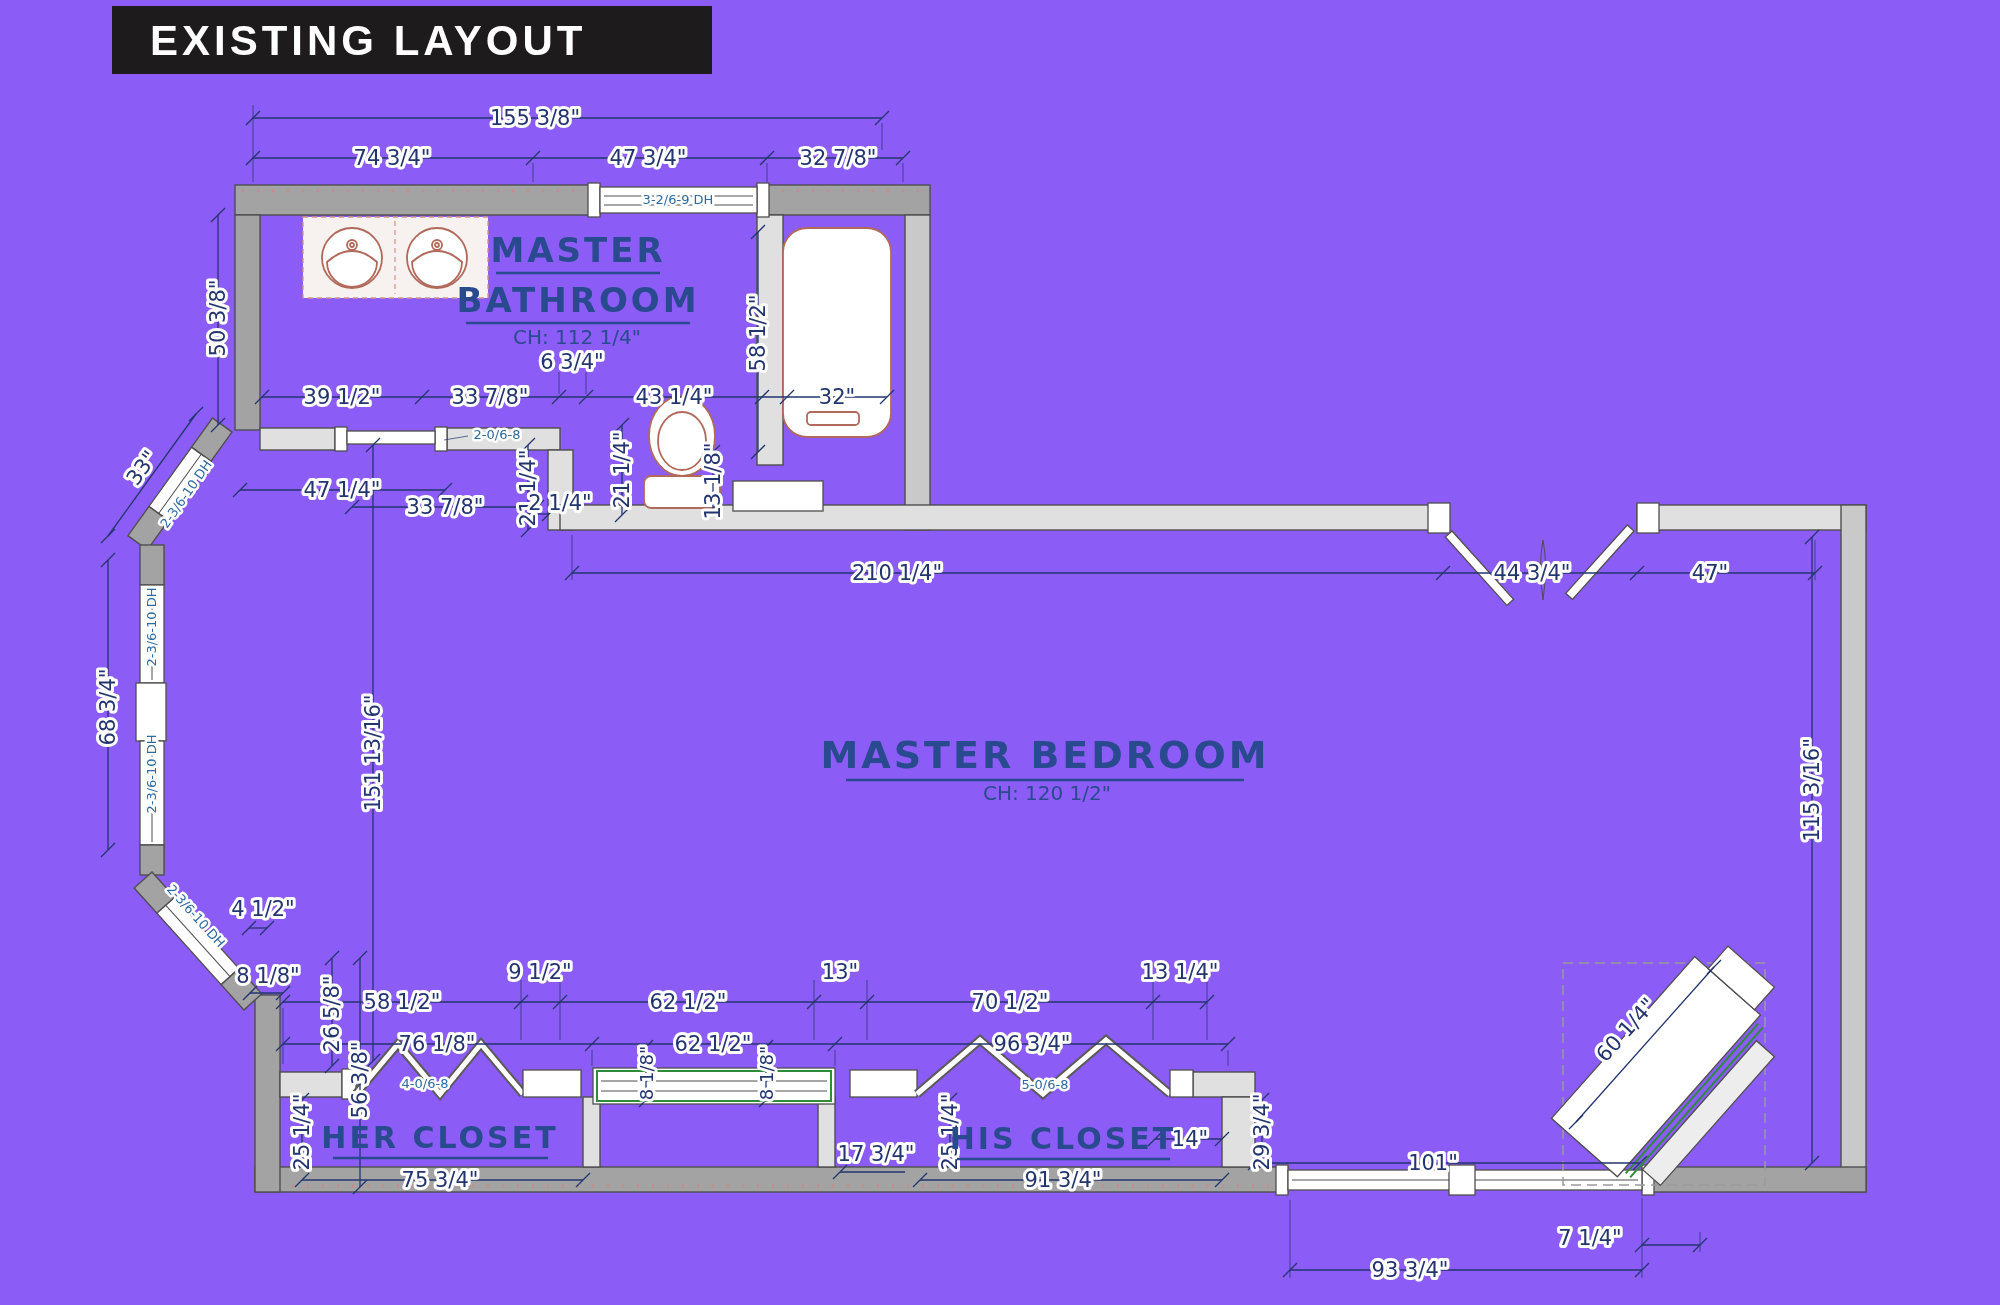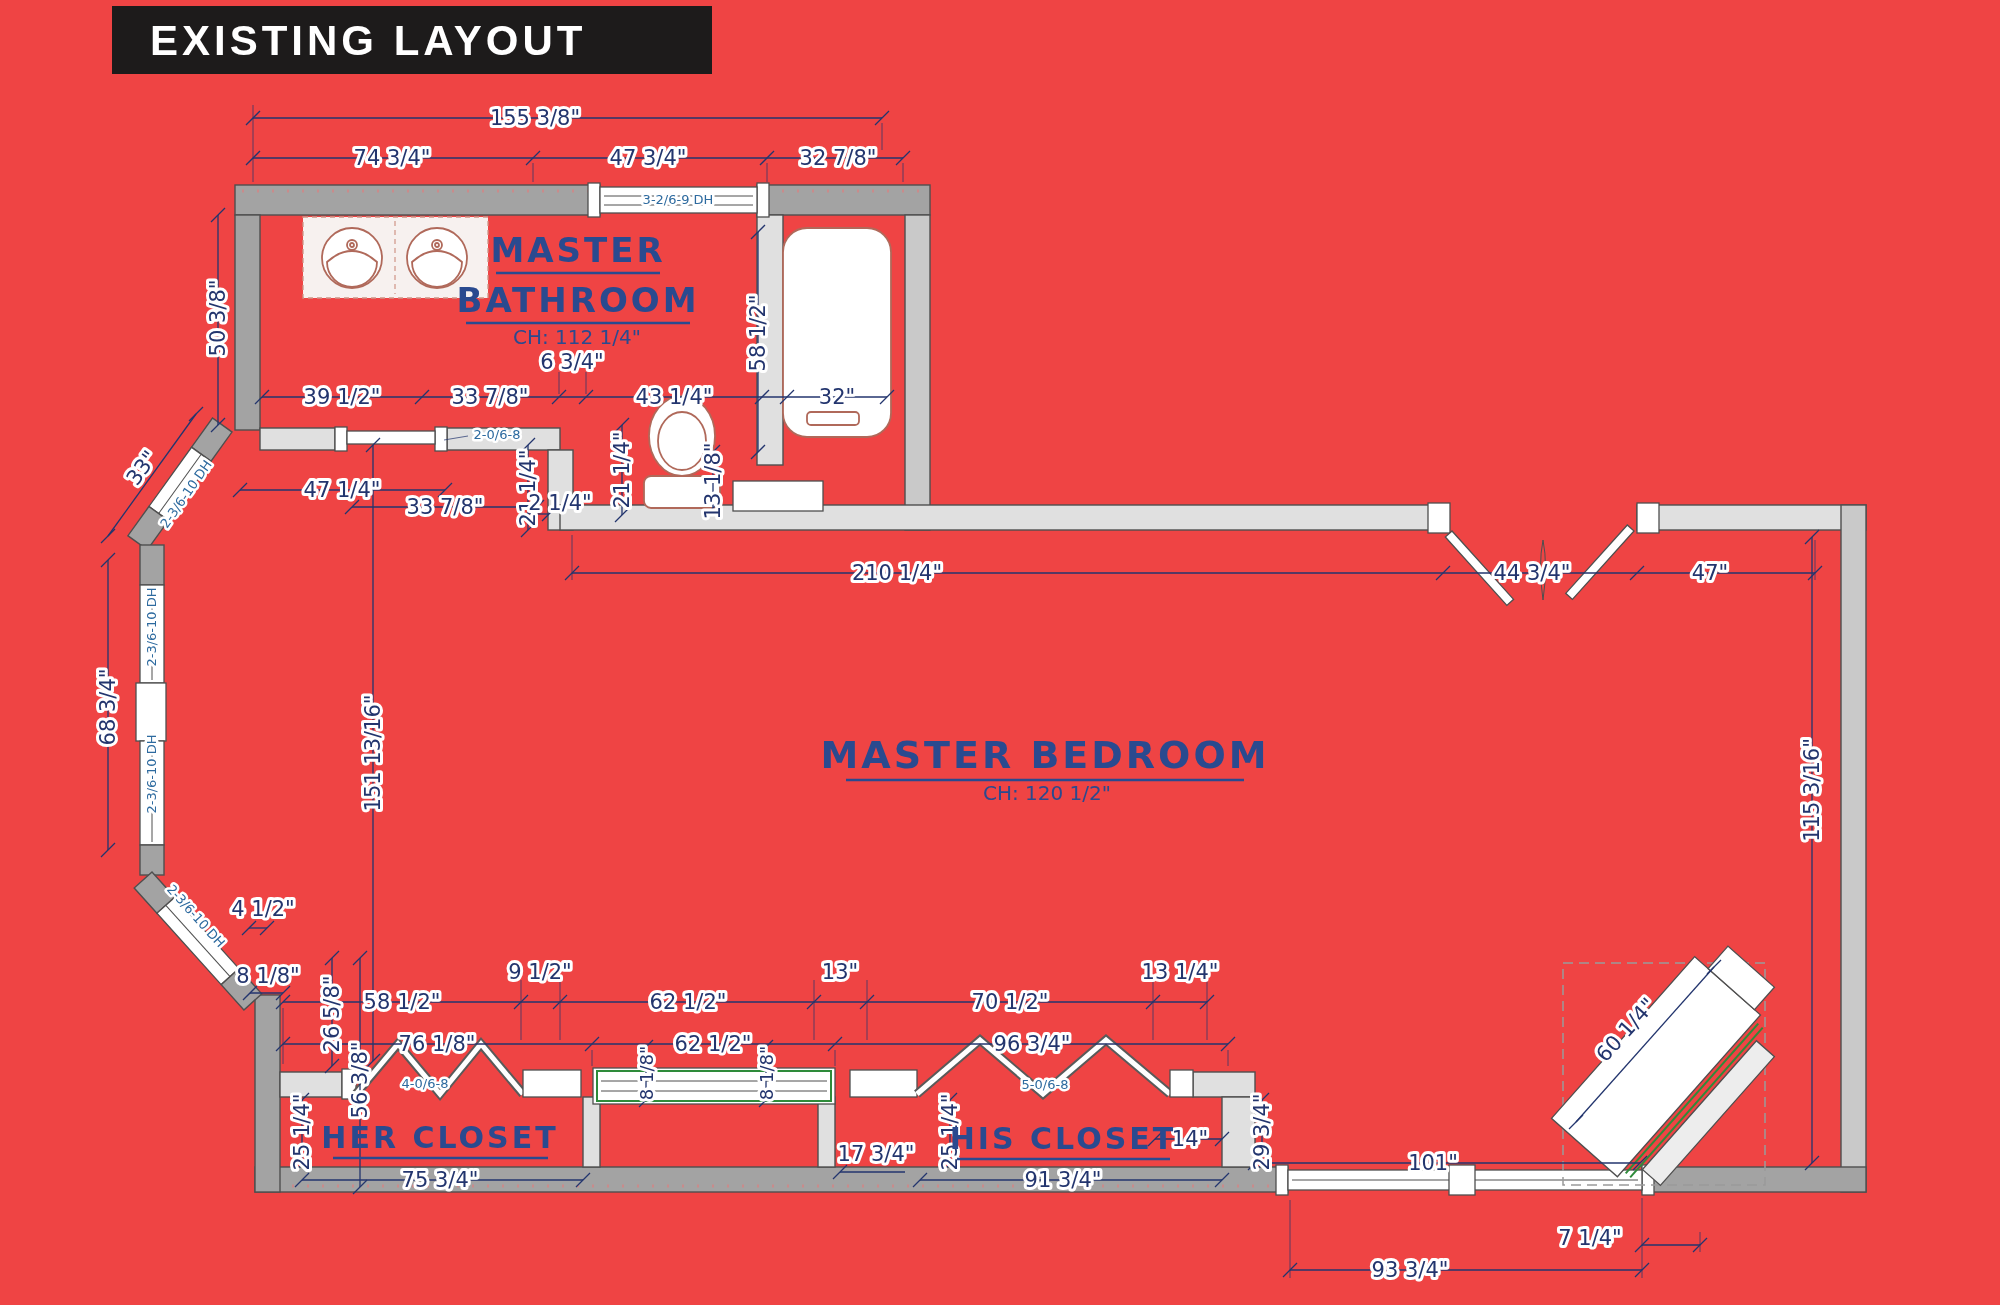--- a/index.html
+++ b/index.html
@@ -1,16 +1,16 @@
 <!DOCTYPE html>
 <html style="--dim: #23356e; --label: #2a4a8f; --oplabel: #2d6a9f; --wall-dark: #a3a3a3; --wall-mid: #c9c9c9; --wall-light: #e0e0e0; --wall-edge: #4f4f4f; --fixture: #b0695a; --green: #2e8b3a; --hatch: #c98b8b; --title-bg: #1d1b1b; --title-fg: #ffffff;"><head>
 <meta charset="utf-8">
 <style>
   html,body{margin:0;padding:0;background:#fff;}
-  .stage{width:2000px;height:1305px;position:relative;background:#ef4444;font-family:"DejaVu Sans",sans-serif;}
+  .stage{width:2000px;height:1305px;position:relative;background:#8b5cf6;font-family:"DejaVu Sans",sans-serif;}
   svg{display:block}
   .wd{fill:var(--wall-dark);stroke:var(--wall-edge);stroke-width:1.4}
   .wm{fill:var(--wall-mid);stroke:var(--wall-edge);stroke-width:1.4}
   .wl{fill:var(--wall-light);stroke:var(--wall-edge);stroke-width:1.4}
   .wh{fill:#fff;stroke:var(--wall-edge);stroke-width:1.3}
   .dl{stroke:var(--dim);stroke-width:1.3;fill:none}
   .ext{stroke:var(--dim);stroke-width:0.9;fill:none;opacity:.8}
   .dim{font:21px "DejaVu Sans",sans-serif;fill:var(--dim);paint-order:stroke;stroke:#fff;stroke-width:6px;stroke-linejoin:round;text-anchor:middle;dominant-baseline:central}
   .olabel{font:13px "DejaVu Sans",sans-serif;fill:var(--oplabel);paint-order:stroke;stroke:#fff;stroke-width:5px;stroke-linejoin:round;text-anchor:middle;dominant-baseline:central}
   .room{font-weight:bold;font-size:34px;fill:var(--label);letter-spacing:3px;text-anchor:middle;font-family:"DejaVu Sans",sans-serif}

